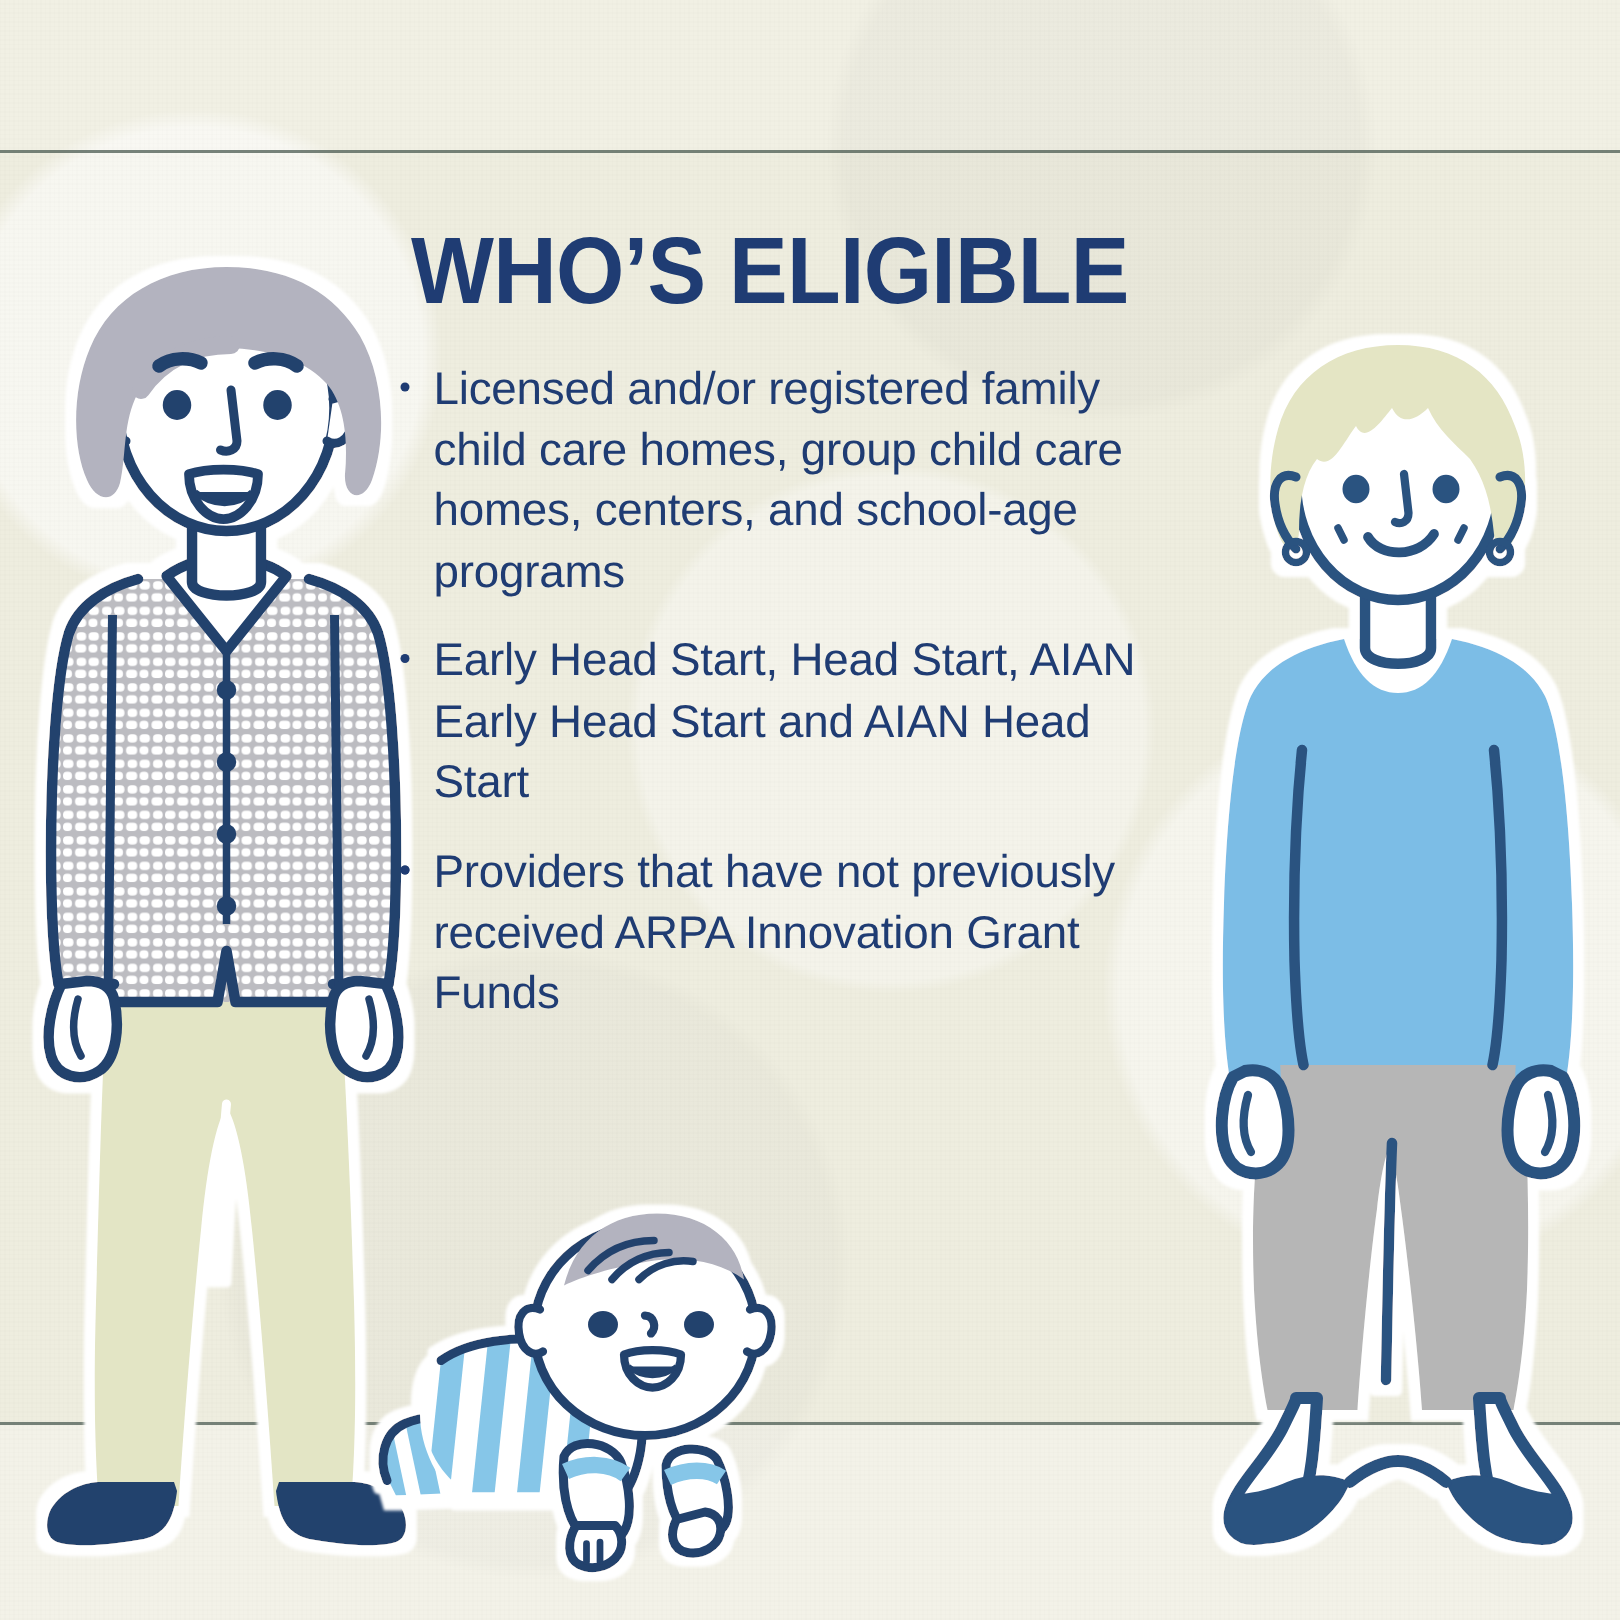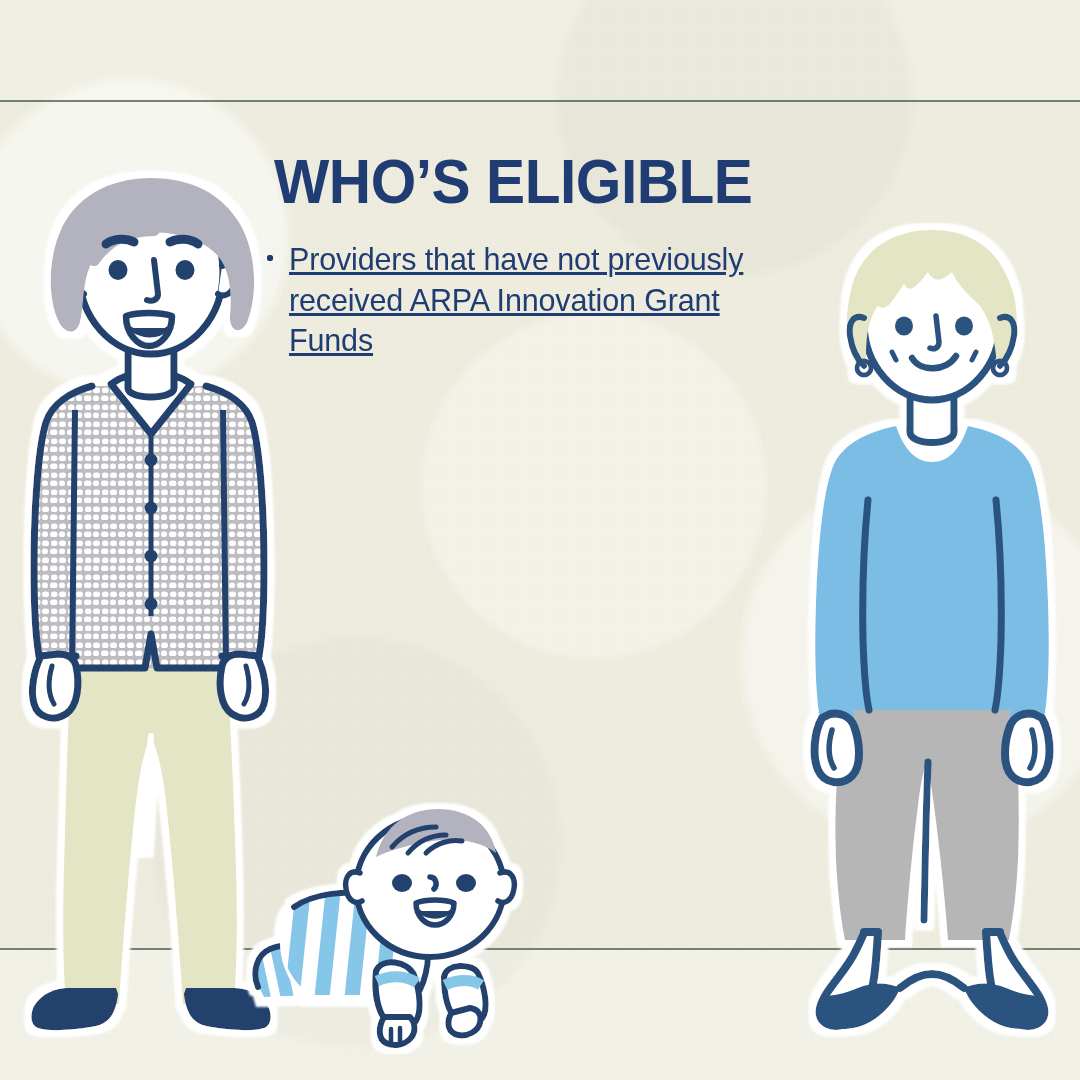--- a/index.html
+++ b/index.html
@@ -73,21 +73,21 @@
   }
   ul.bullets li {
     position: relative;
     color: #1f3c73;
     font-size: 30.5px;
     line-height: 1.33;
     margin: 0 0 19px 0;
     padding-left: 24px;
     letter-spacing: -0.15px;
   }
-  ul.bullets li:last-child { margin-bottom: 0; text-decoration: underline; }
+  ul.bullets li:last-child { margin-bottom: 0; }
   ul.bullets li .dot {
     position: absolute;
     left: 2px;
     top: 0.52em;
     width: 6px; height: 6px;
     border-radius: 50%;
     background: #1f3c73;
   }
 
   
@@ -344,20 +344,28 @@
         <path d="M171,116 C180,124 194,124 203,116" fill="#24426d" stroke="#24426d" stroke-width="3.5"></path>
       </g>
     </svg>
   </div>
 
   <div class="textcol">
     <h1 class="title">WHO’S ELIGIBLE</h1>
     <ul class="bullets">
       <li>
         <span class="dot"></span>
+        <span>Licensed and/or registered family child care homes, group child care homes, centers, and school-age programs</span>
+      </li>
+      <li>
+        <span class="dot"></span>
+        <span>Early Head Start, Head Start, AIAN Early Head Start and AIAN Head Start</span>
+      </li>
+      <li>
+        <span class="dot"></span>
       </li>
       <li>
         <span class="dot"></span>
         <span>Providers that have not previously received ARPA Innovation Grant Funds</span>
       </li>
     </ul>
   </div>
 
 </div>
 

